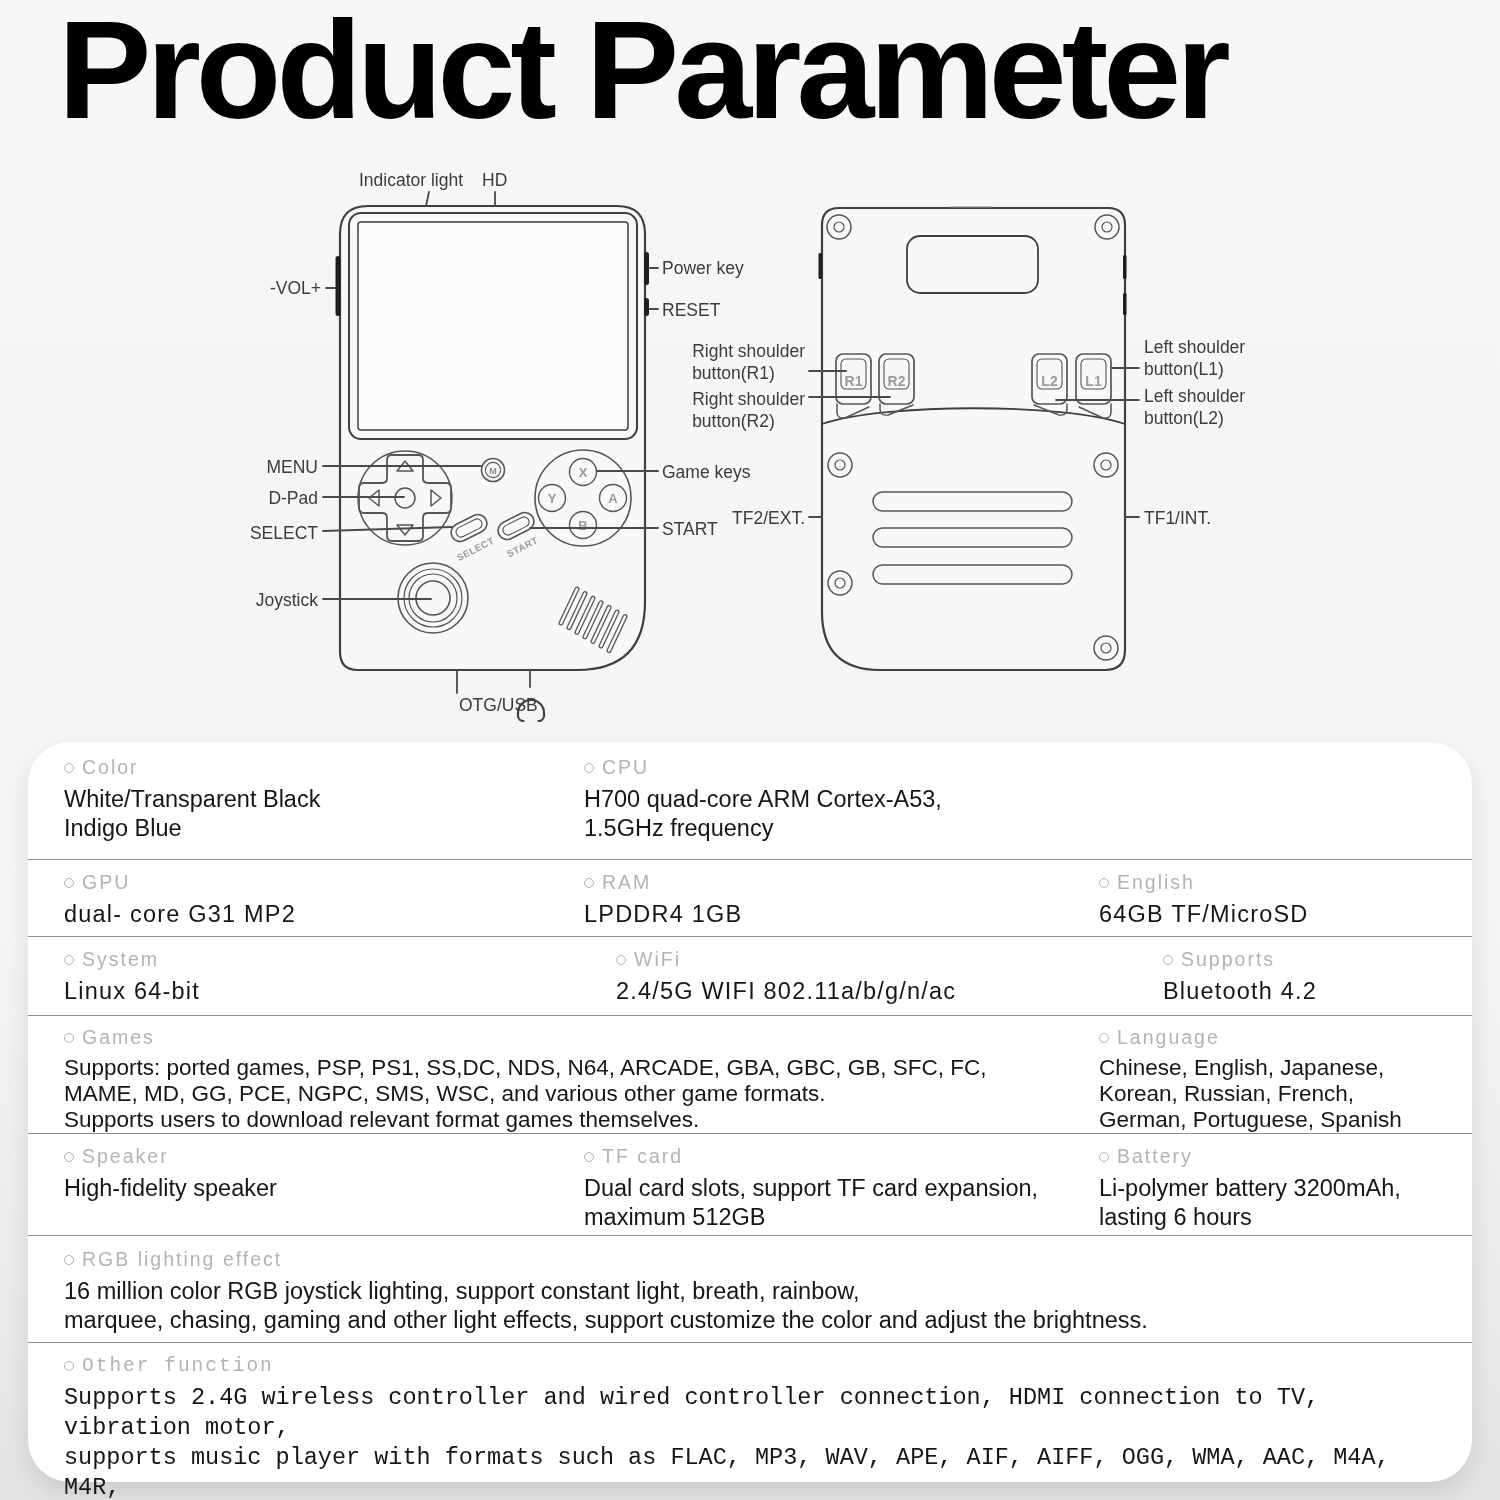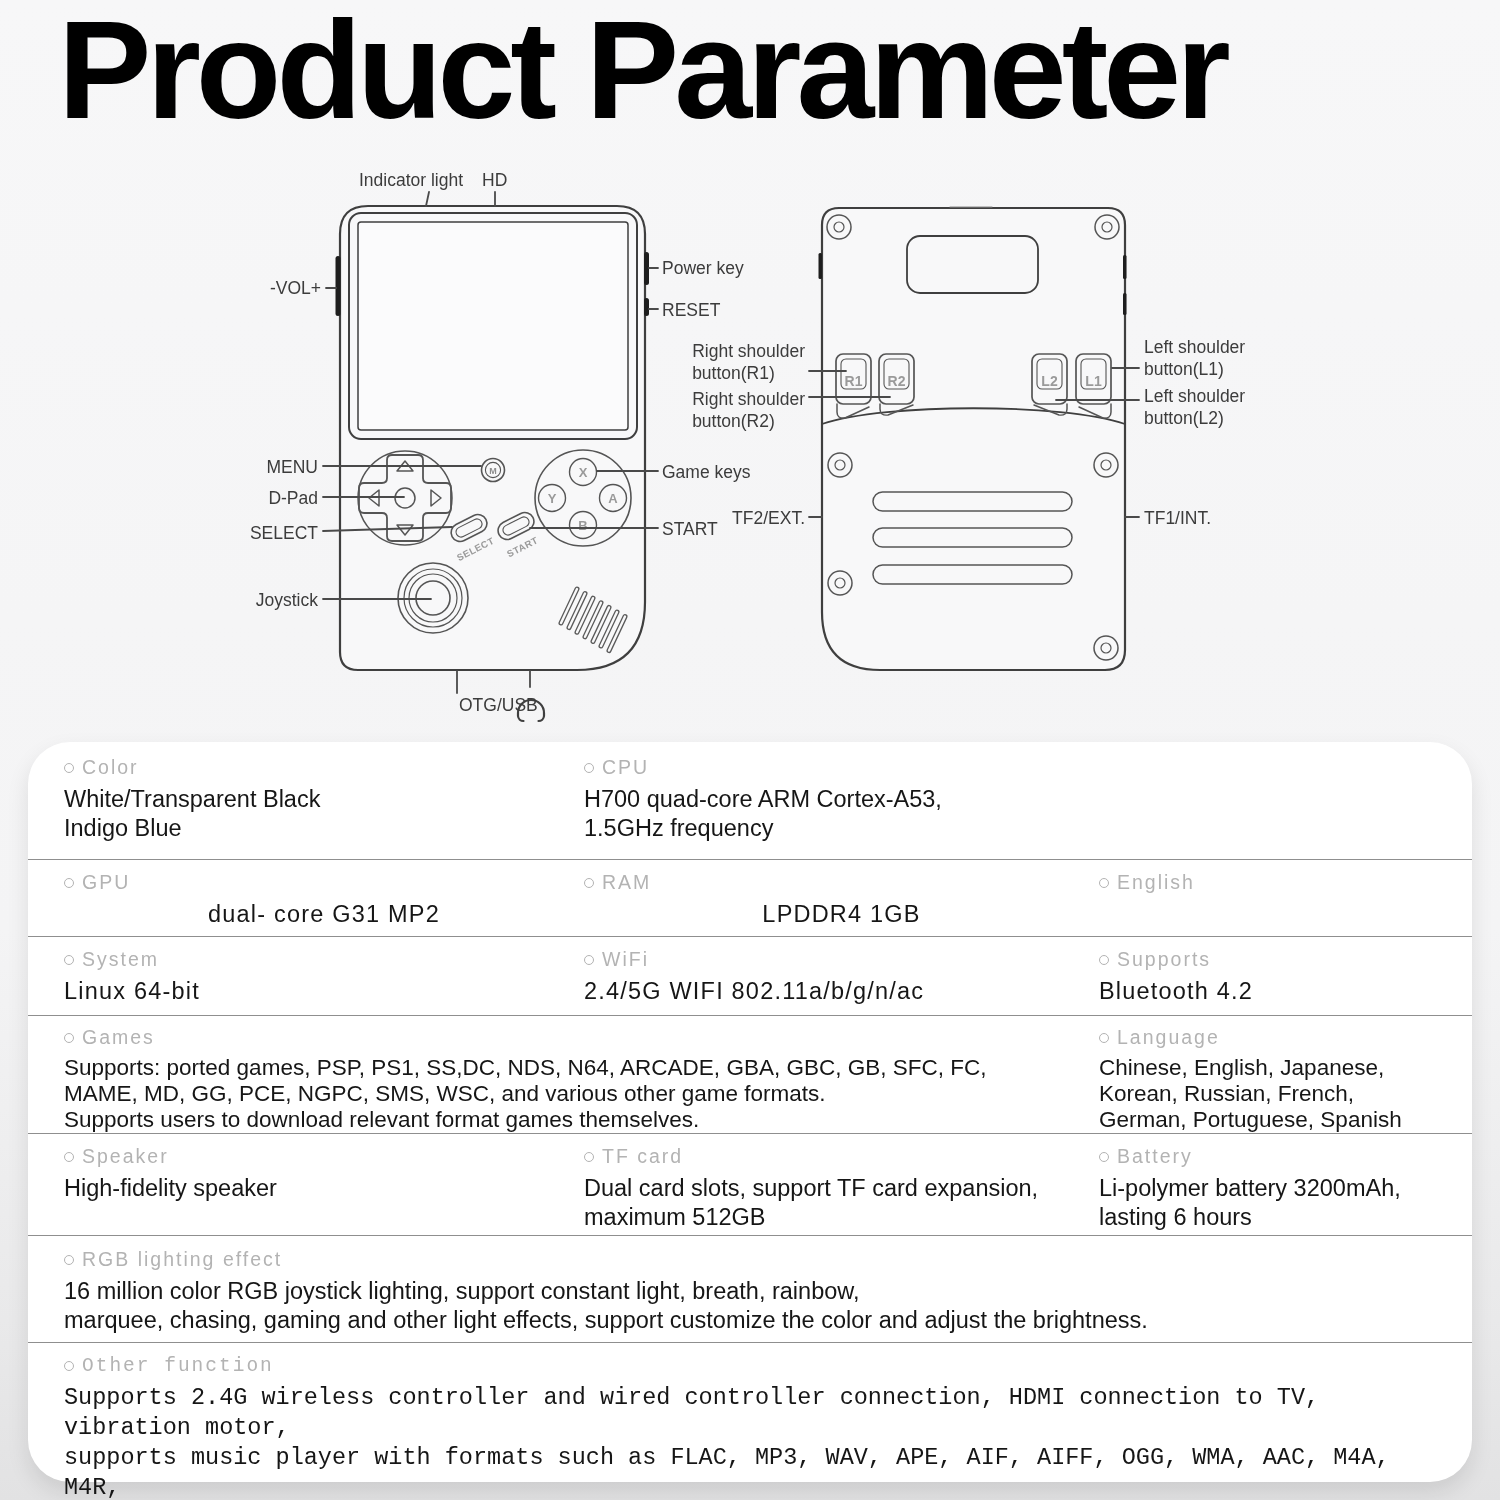--- a/index.html
+++ b/index.html
@@ -27,22 +27,22 @@
     background:#ffffff;border-radius:42px;
     box-shadow:0 10px 22px rgba(0,0,0,0.10);
   }
   .row{
     display:grid;grid-template-columns:520px 515px 1fr;
     padding:0 26px 0 36px;box-sizing:border-box;
     border-bottom:1px solid #8f8f8f;
   }
   .row:last-child{border-bottom:none;font-family:Liberation Mono, monospace;}
   .row-1{min-height:118px;padding-top:14px;}
-  .row-2{min-height:77px;padding-top:11px;text-align:center;}
-  .row-3{min-height:79px;padding-top:11px;}
+  .row-2{min-height:77px;padding-top:11px;}
+  .row-3{min-height:79px;padding-top:11px;gap:32px;}
   .row-4{min-height:115px;padding-top:10px;}
   .row-5{min-height:102px;padding-top:11px;}
   .row-6{min-height:107px;padding-top:12px;}
   .row-7{min-height:140px;padding-top:12px;}
   .cell{min-width:0;}
   .span2{grid-column:1 / 3;}
   .span3{grid-column:1 / 4;}
   .cell-h{
     display:flex;align-items:center;gap:8px;
     color:#b3b3b3;font-size:19.5px;letter-spacing:2px;
@@ -288,20 +288,21 @@
             <span class="dot"></span>
             <span>RAM</span>
           </div>
         <div class="cell-v">LPDDR4  1GB</div>
       </div>
       <div class="cell">
         <div class="cell-h">
             <span class="dot"></span>
             <span>English</span>
           </div>
+        <div class="cell-v">64GB TF/MicroSD</div>
       </div>
     </div>
 
     <div class="row row-3 ls">
       <div class="cell">
         <div class="cell-h">
             <span class="dot"></span>
             <span>System</span>
           </div>
         <div class="cell-v">Linux 64-bit</div>

